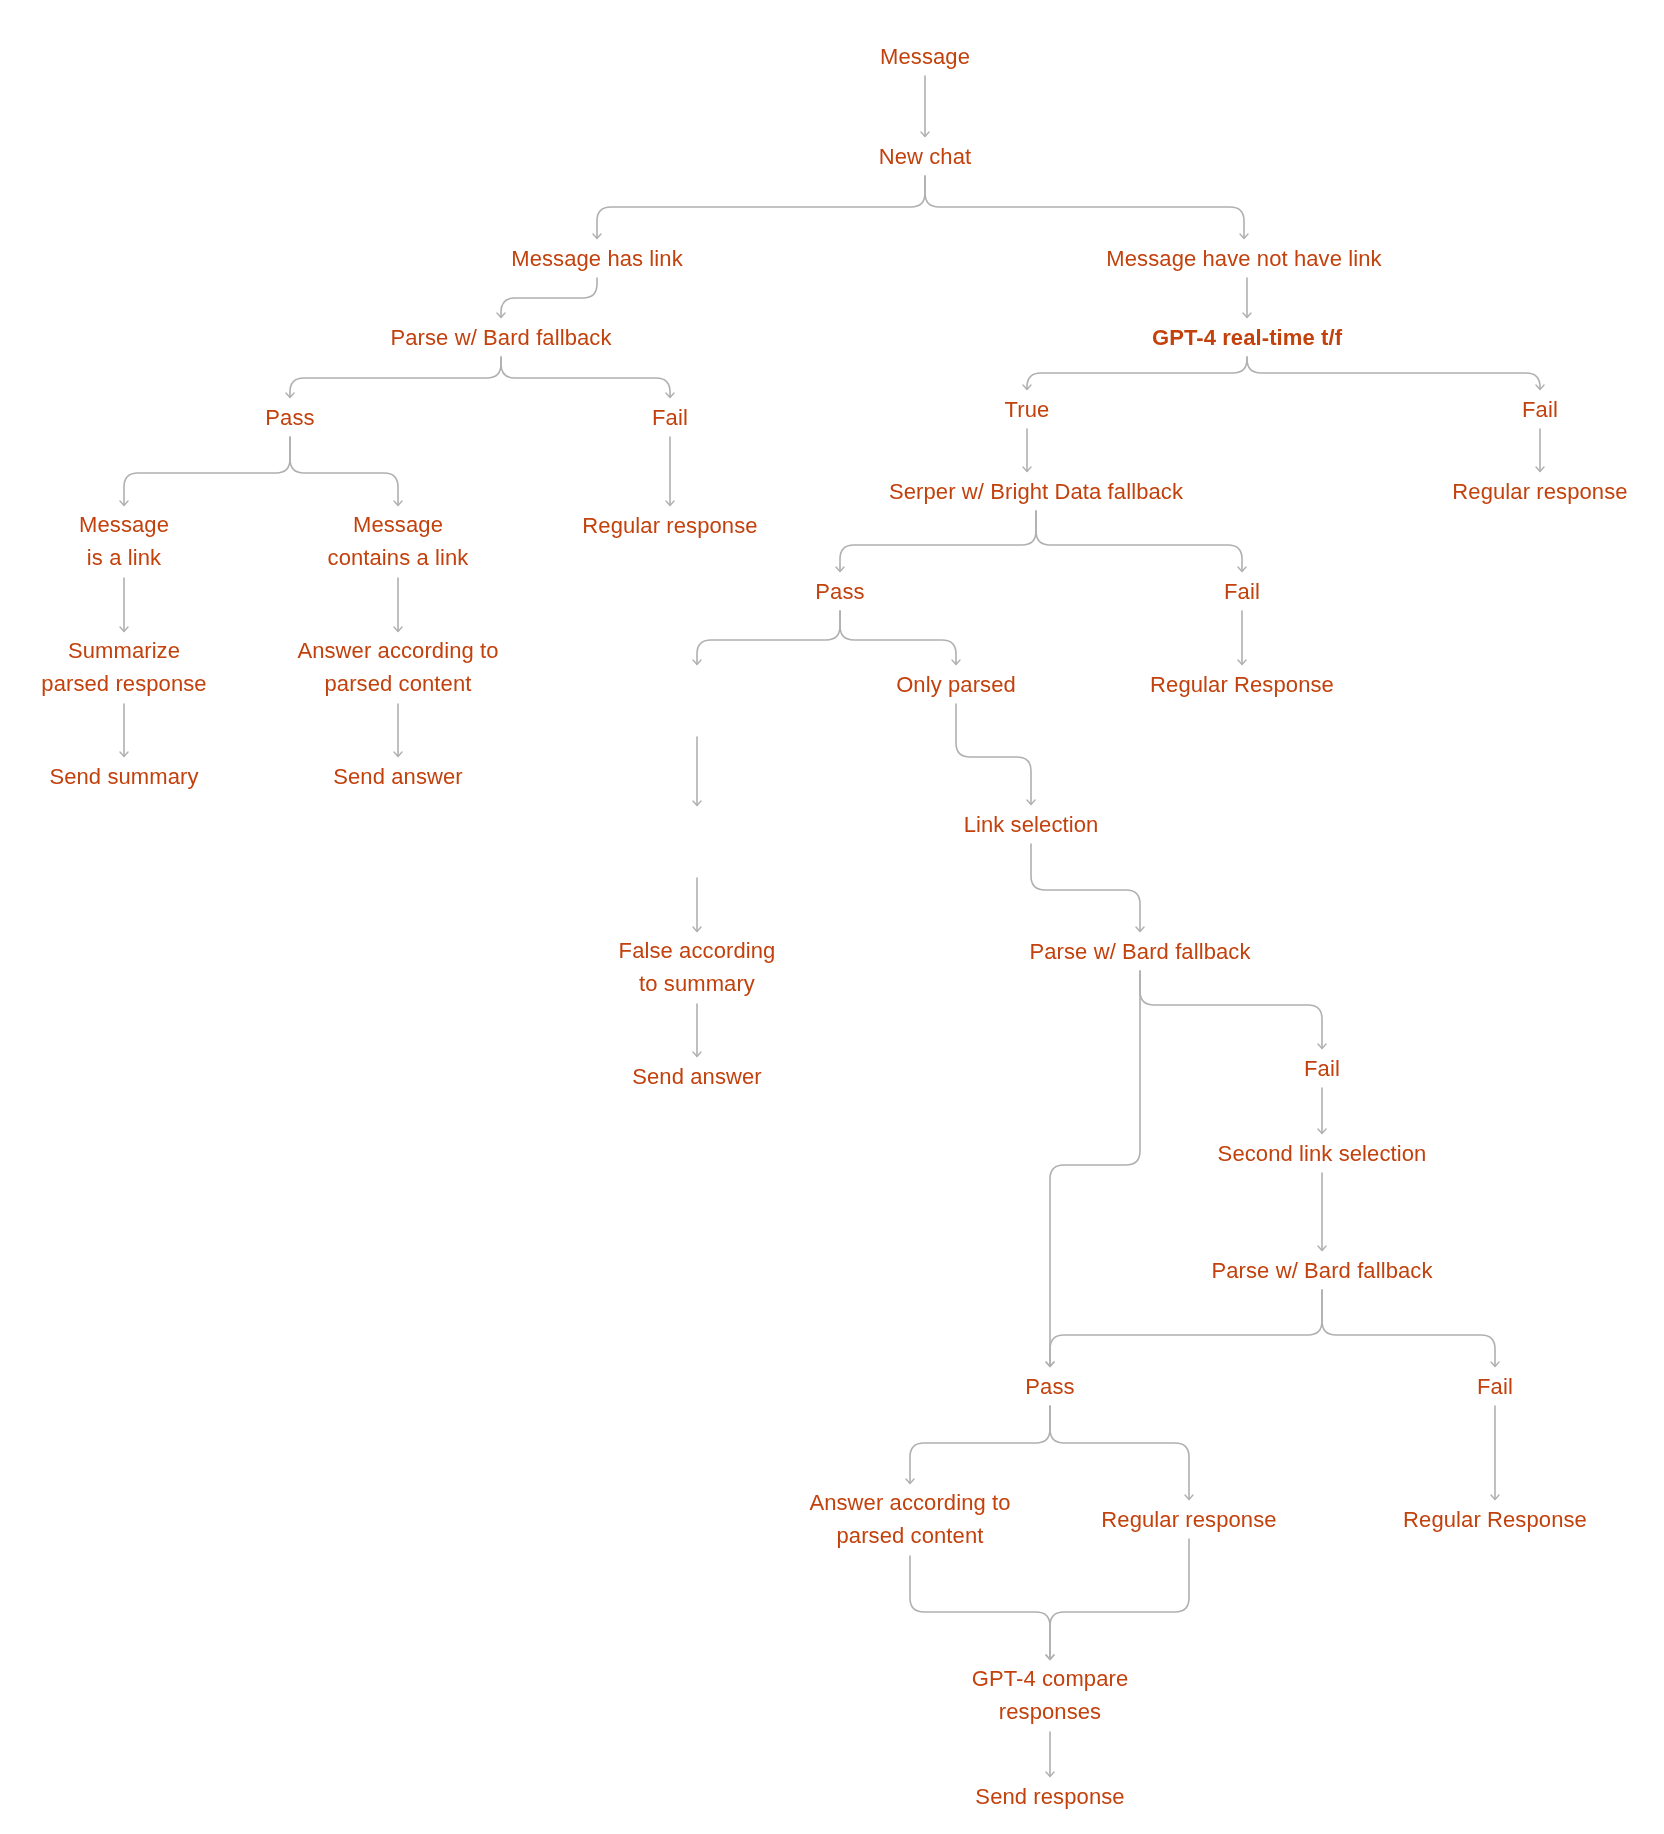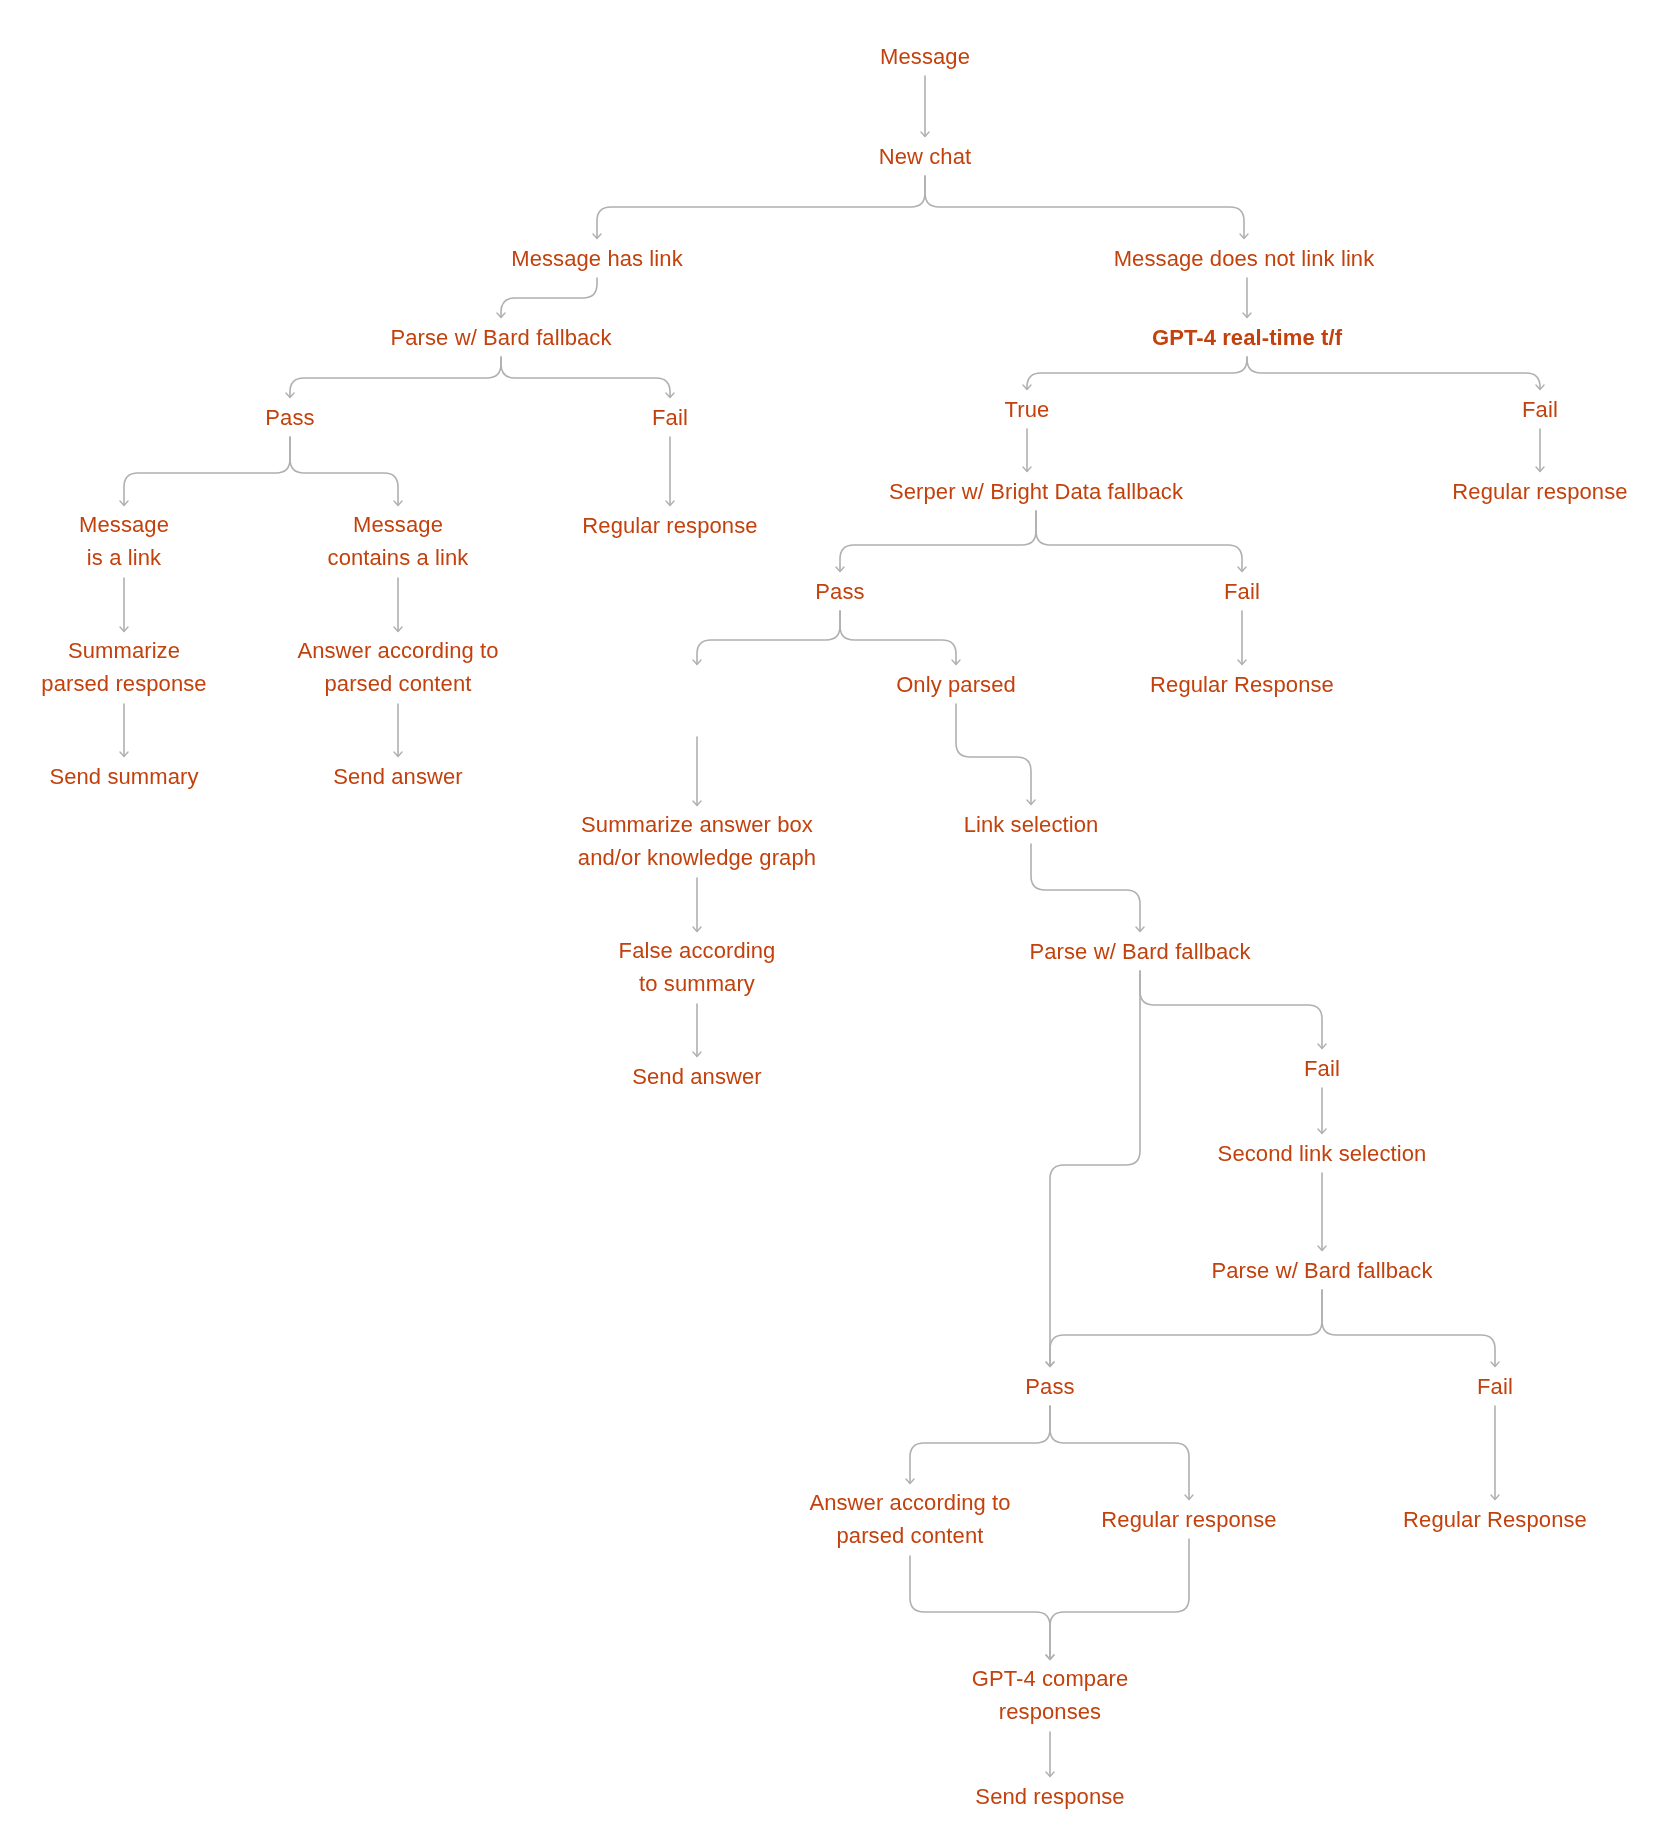--- a/index.html
+++ b/index.html
@@ -83,21 +83,21 @@
       <path d="M 1050 1406 L 1050 1429 Q 1050 1443 1036 1443 L 924 1443 Q 910 1443 910 1457 L 910 1483" fill="none" stroke="#b0b0b0" stroke-width="1.6" stroke-linecap="round" marker-end="url(#arrowhead)"></path>
       <path d="M 1050 1406 L 1050 1429 Q 1050 1443 1064 1443 L 1175 1443 Q 1189 1443 1189 1457 L 1189 1499" fill="none" stroke="#b0b0b0" stroke-width="1.6" stroke-linecap="round" marker-end="url(#arrowhead)"></path>
       <path d="M 1495 1406 L 1495 1499" fill="none" stroke="#b0b0b0" stroke-width="1.6" stroke-linecap="round" marker-end="url(#arrowhead)"></path>
       <path d="M 910 1556 L 910 1598 Q 910 1612 924 1612 L 1036 1612 Q 1050 1612 1050 1626 L 1050 1659" fill="none" stroke="#b0b0b0" stroke-width="1.6" stroke-linecap="round" marker-end="url(#arrowhead)"></path>
       <path d="M 1189 1539 L 1189 1598 Q 1189 1612 1175 1612 L 1064 1612 Q 1050 1612 1050 1626 L 1050 1659" fill="none" stroke="#b0b0b0" stroke-width="1.6" stroke-linecap="round" marker-end="url(#arrowhead)"></path>
       <path d="M 1050 1732 L 1050 1776" fill="none" stroke="#b0b0b0" stroke-width="1.6" stroke-linecap="round" marker-end="url(#arrowhead)"></path>
     </svg>
 <div class="node" style="left: 925px; top: 56px;">Message</div>
     <div class="node" style="left: 925px; top: 156px;">New chat</div>
     <div class="node" style="left: 597px; top: 258px;">Message has link</div>
-    <div class="node" style="left: 1244px; top: 258px;">Message does not link link</div>
+    <div class="node" style="left: 1244px; top: 258px;">Message have not have link</div>
     <div class="node" style="left: 501px; top: 337px;">Parse w/ Bard fallback</div>
     <div class="node" style="left: 1247px; top: 337px; font-weight: bold;">GPT-4 real-time t/f</div>
     <div class="node" style="left: 290px; top: 417px;">Pass</div>
     <div class="node" style="left: 670px; top: 417px;">Fail</div>
     <div class="node" style="left: 1027px; top: 409px;">True</div>
     <div class="node" style="left: 1540px; top: 409px;">Fail</div>
     <div class="node" style="left: 124px; top: 541px;">Message
 is a link</div>
     <div class="node" style="left: 398px; top: 541px;">Message
 contains a link</div>
@@ -107,22 +107,20 @@
     <div class="node" style="left: 124px; top: 667px;">Summarize
 parsed response</div>
     <div class="node" style="left: 398px; top: 667px;">Answer according to
 parsed content</div>
     <div class="node" style="left: 840px; top: 591px;">Pass</div>
     <div class="node" style="left: 1242px; top: 591px;">Fail</div>
     <div class="node" style="left: 124px; top: 776px;">Send summary</div>
     <div class="node" style="left: 398px; top: 776px;">Send answer</div>
     <div class="node" style="left: 956px; top: 684px;">Only parsed</div>
     <div class="node" style="left: 1242px; top: 684px;">Regular Response</div>
-    <div class="node" style="left: 697px; top: 841px;">Summarize answer box
-and/or knowledge graph</div>
     <div class="node" style="left: 1031px; top: 824px;">Link selection</div>
     <div class="node" style="left: 697px; top: 967px;">False according
 to summary</div>
     <div class="node" style="left: 1140px; top: 951px;">Parse w/ Bard fallback</div>
     <div class="node" style="left: 697px; top: 1076px;">Send answer</div>
     <div class="node" style="left: 1322px; top: 1068px;">Fail</div>
     <div class="node" style="left: 1322px; top: 1153px;">Second link selection</div>
     <div class="node" style="left: 1322px; top: 1270px;">Parse w/ Bard fallback</div>
     <div class="node" style="left: 1050px; top: 1386px;">Pass</div>
     <div class="node" style="left: 1495px; top: 1386px;">Fail</div>

